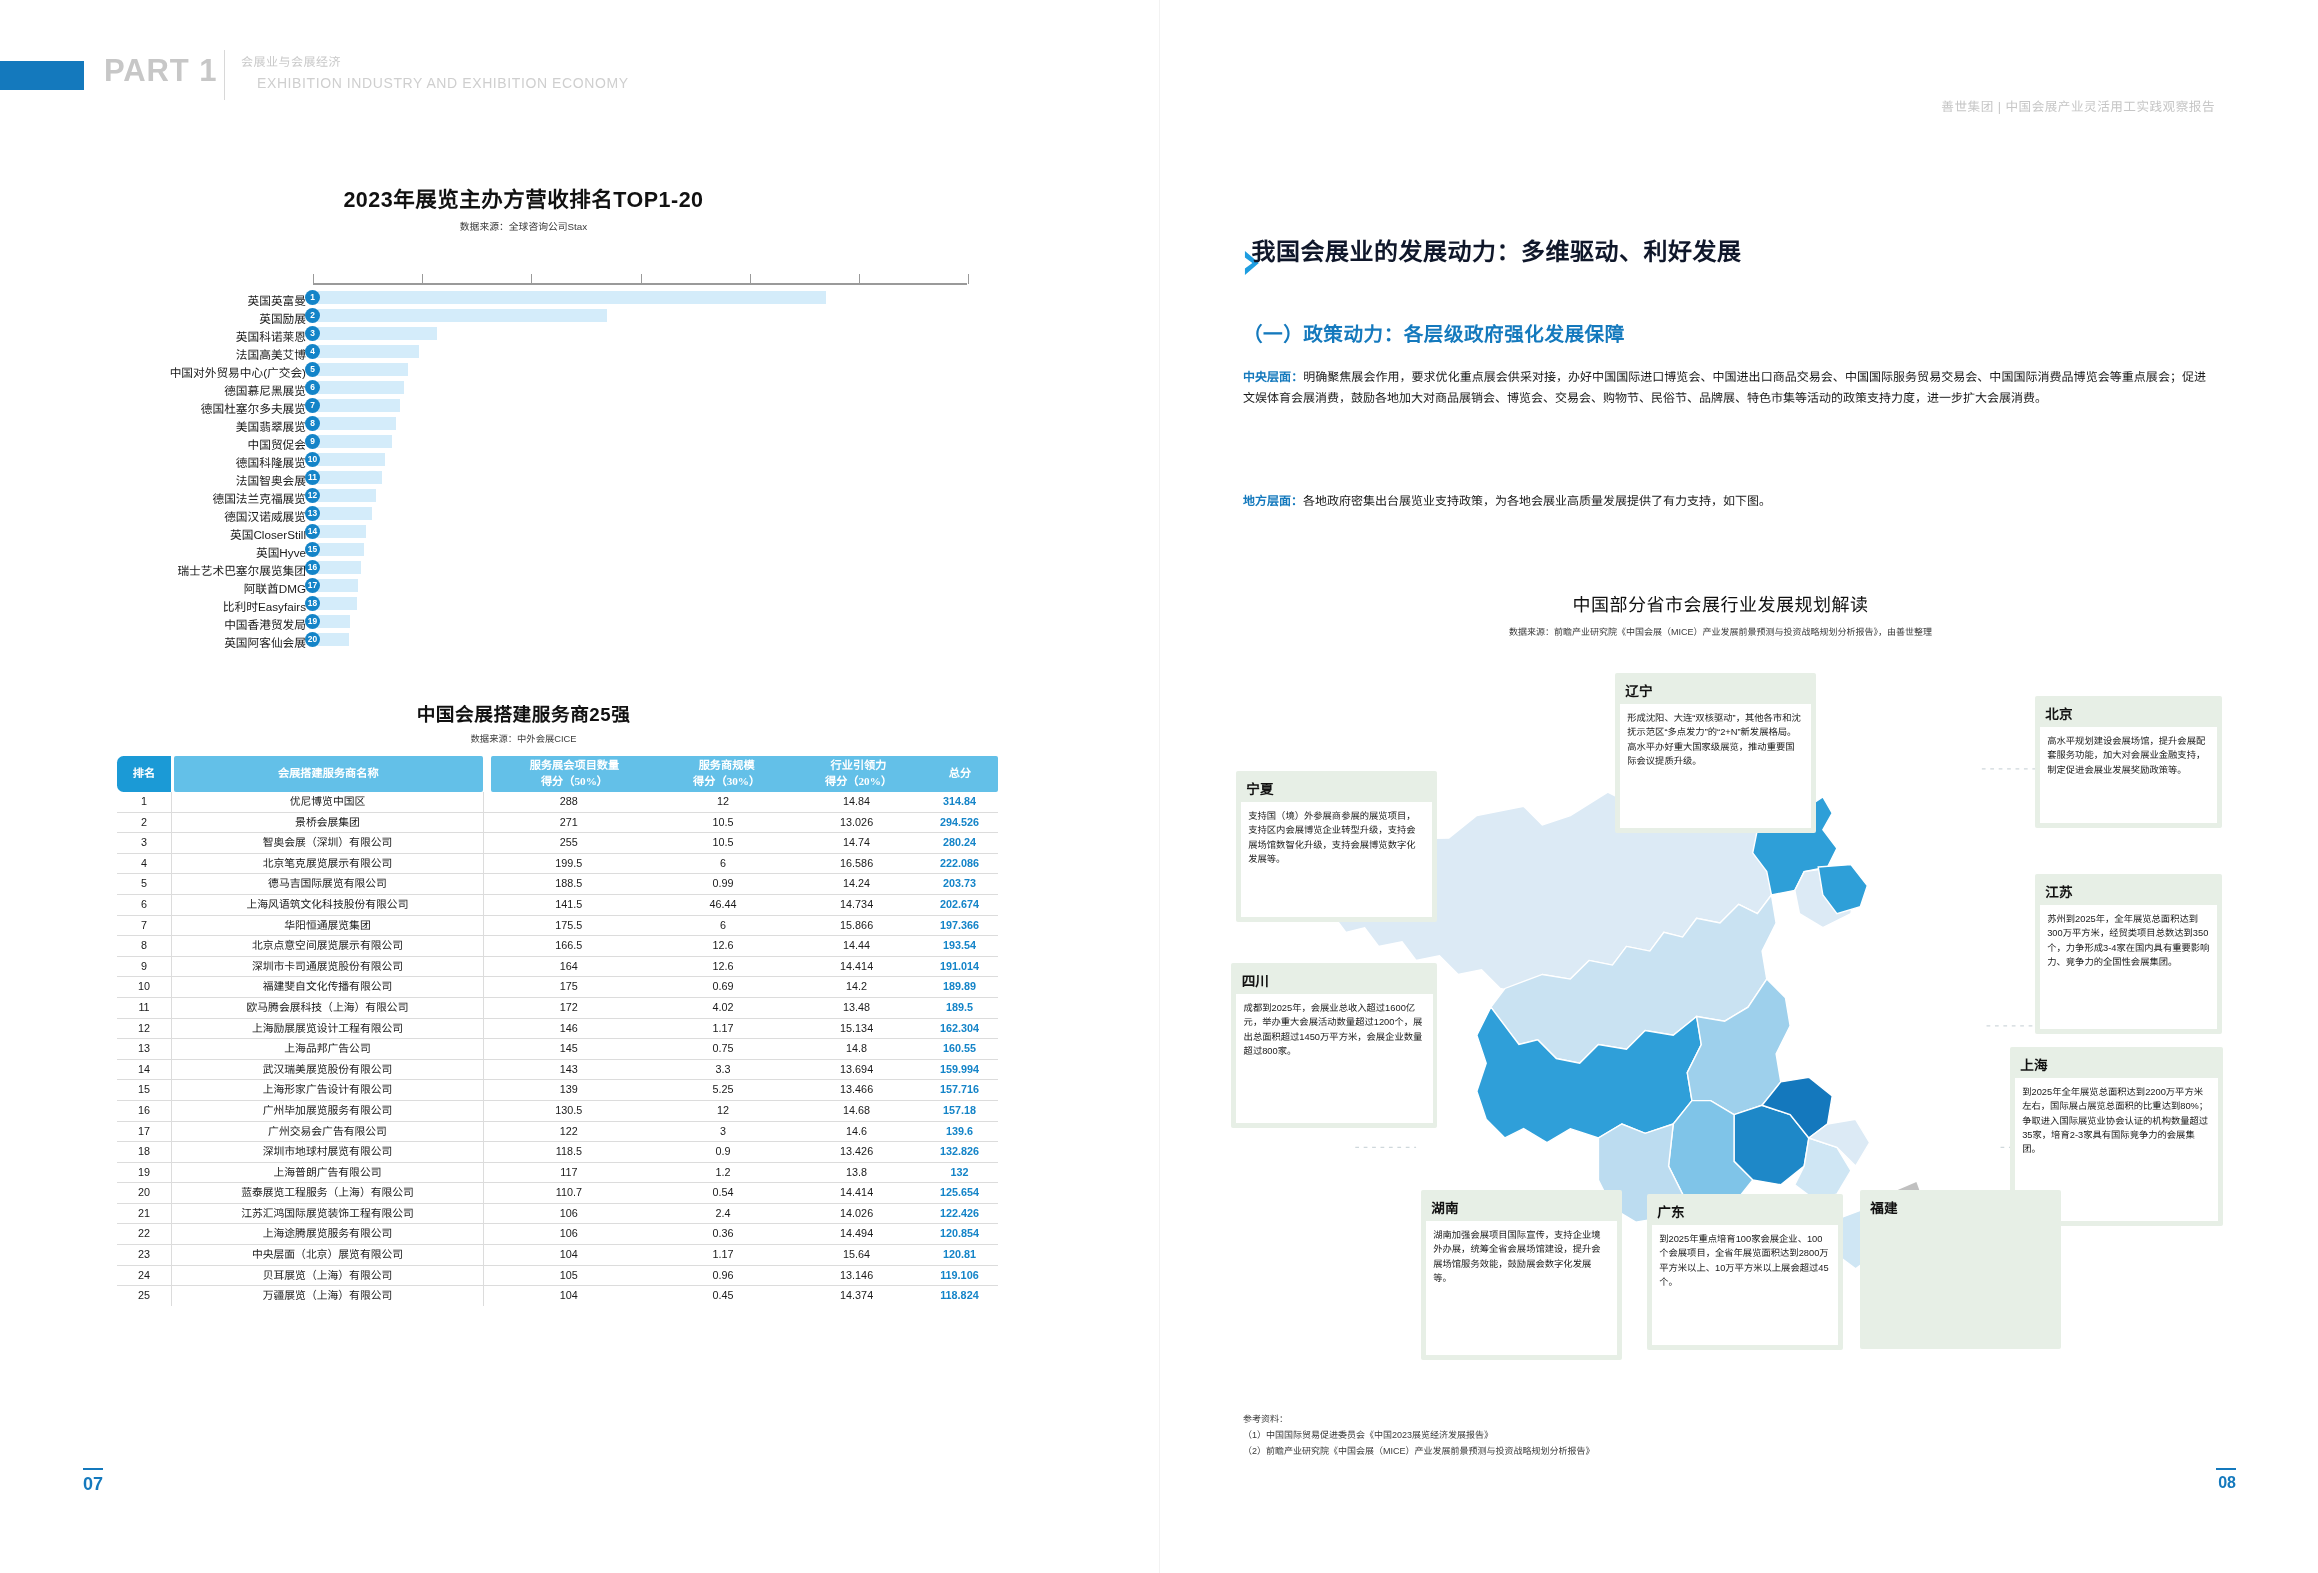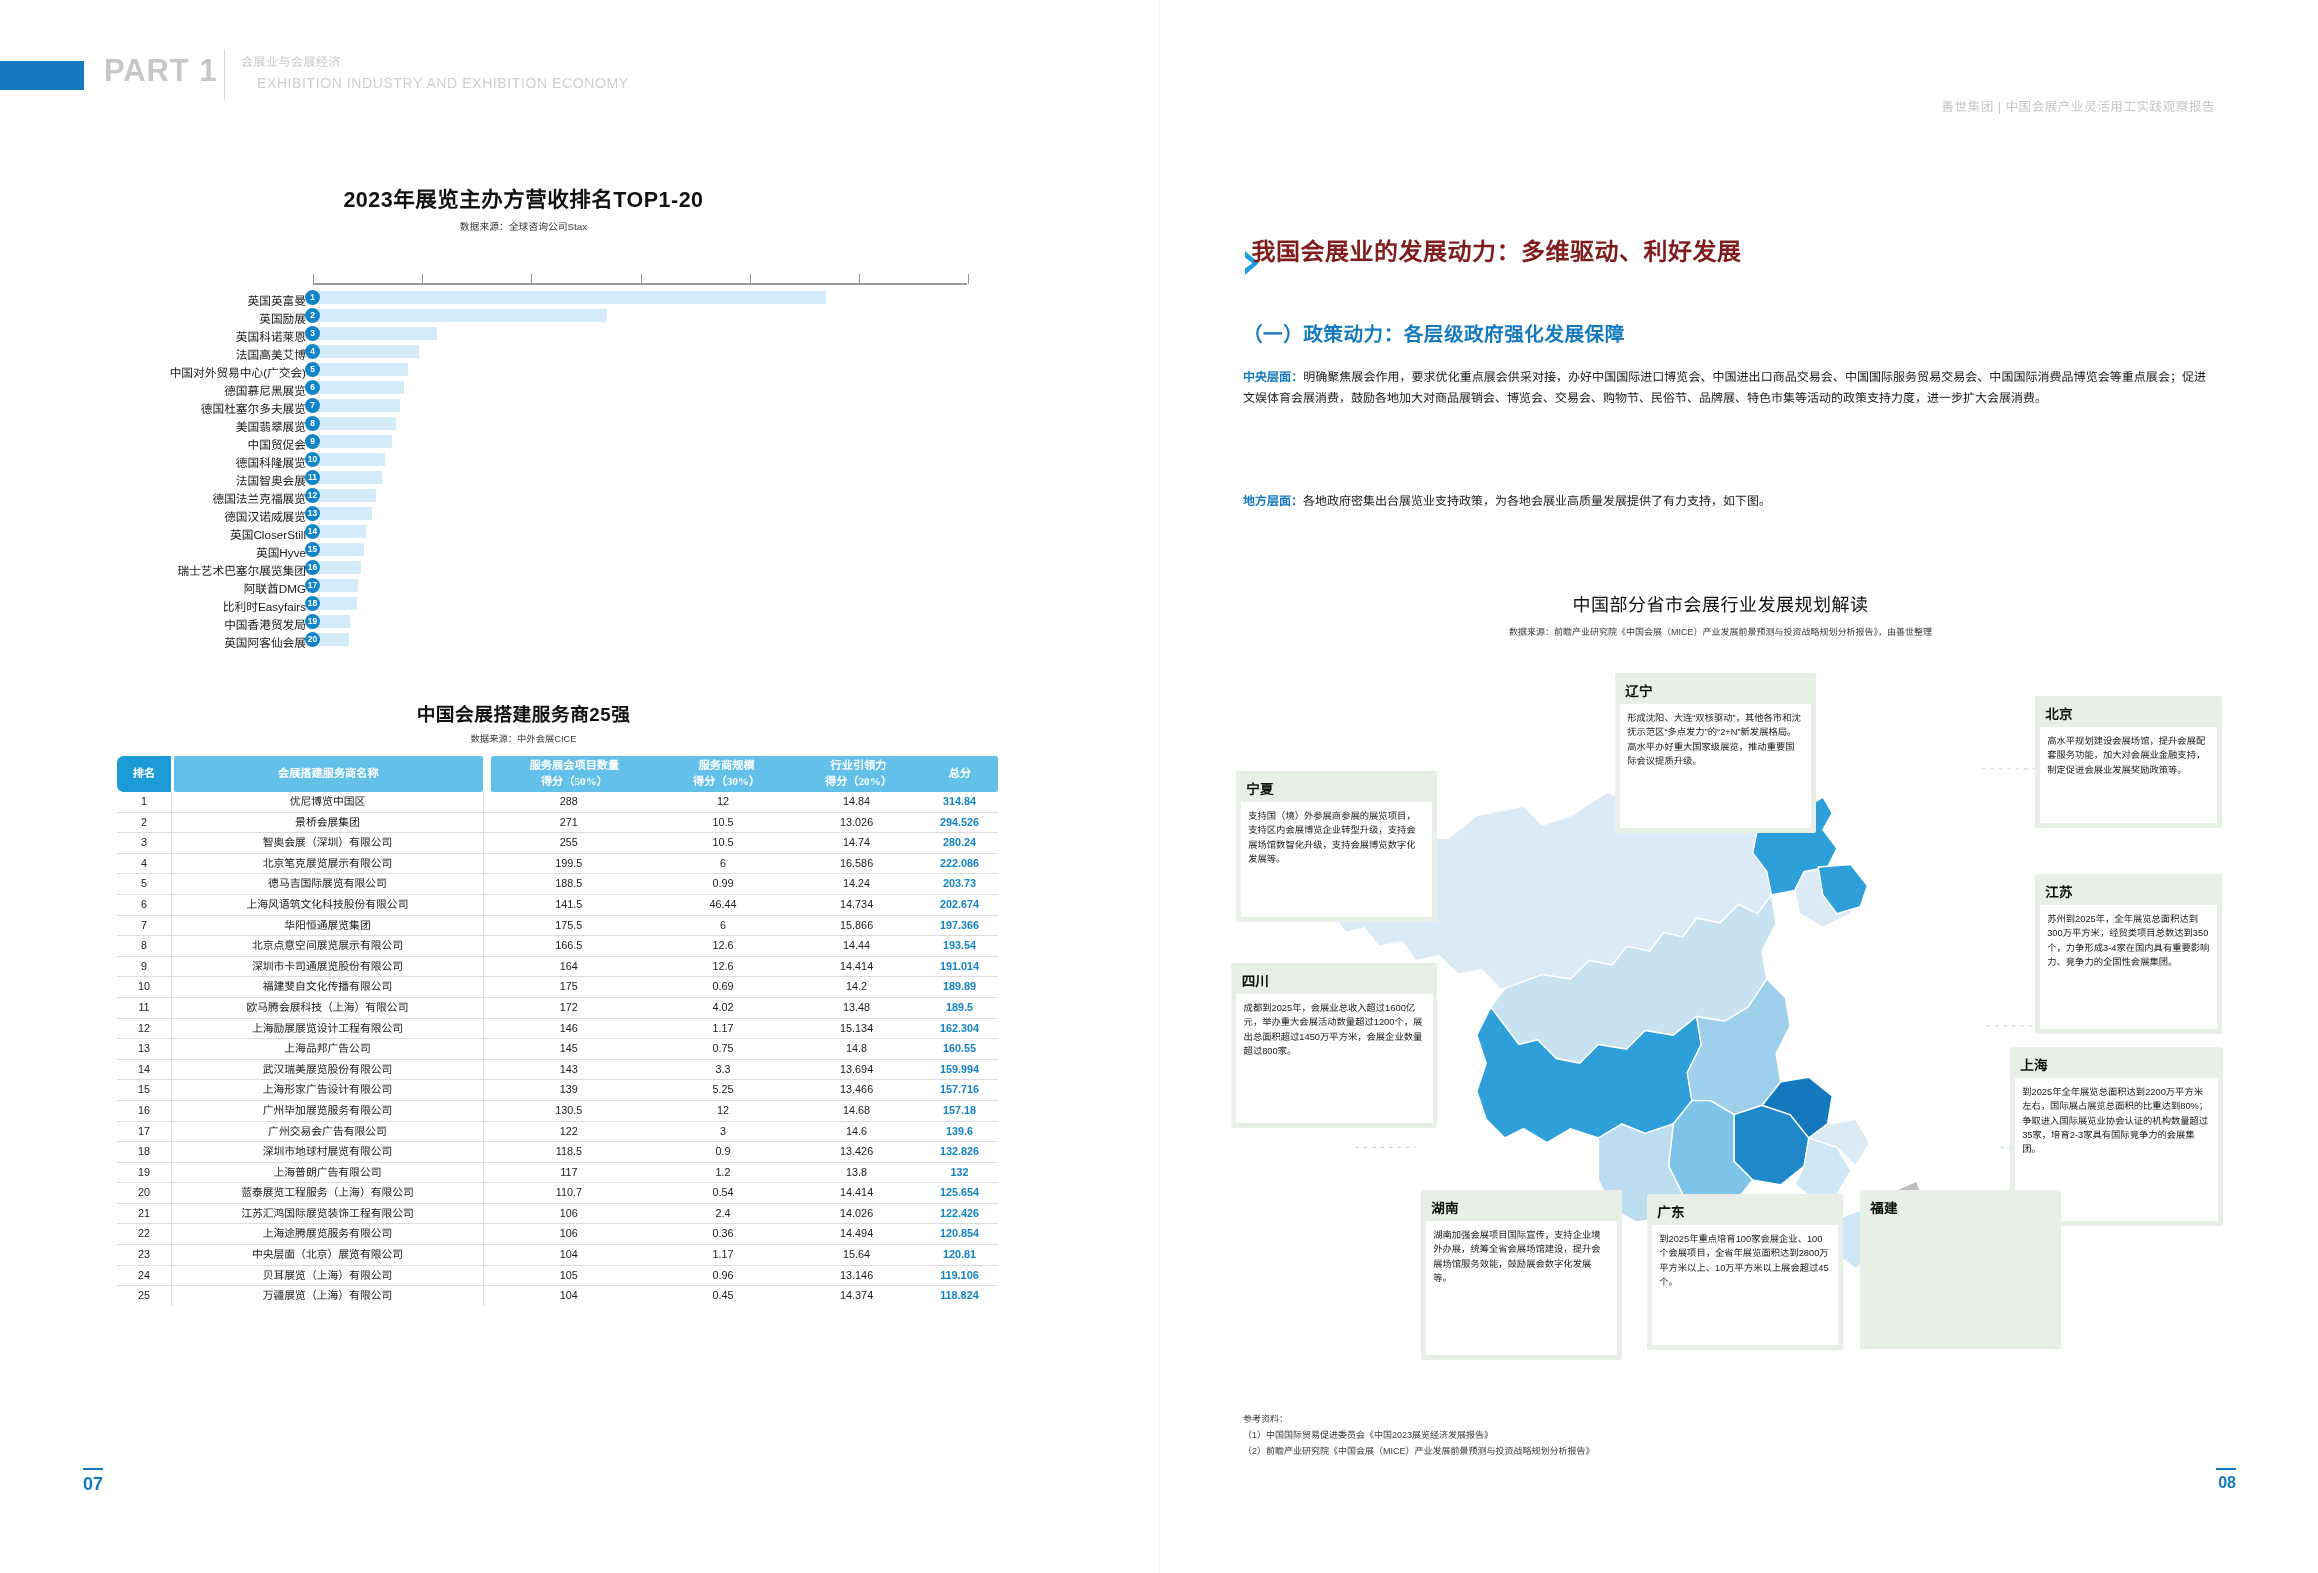--- a/index.html
+++ b/index.html
@@ -63,21 +63,21 @@
   .td-c4{width:15%;color:#1484c8;font-weight:bold;}
 
   .pg-rule-l{position:absolute;left:83px;top:1468px;width:19.6px;height:2.3px;background:#1479bd;}
   .pgnum-l{position:absolute;left:83px;top:1474px;font-size:18px;font-weight:bold;color:#1479bd;}
   .pg-rule-r{position:absolute;right:83px;top:1468px;width:19.6px;height:2.3px;background:#1479bd;}
   .pgnum-r{position:absolute;right:83px;top:1474px;font-size:16px;font-weight:bold;color:#1479bd;}
 
   
   .sec-h{position:absolute;left:1243px;top:232px;display:flex;align-items:center;}
   .sec-chevron{width:0;height:0;margin-right:8.4px;}
-  .sec-h-txt{font-size:24px;font-weight:bold;color:#7f1d1d;letter-spacing:0.5px;}
+  .sec-h-txt{font-size:24px;font-weight:bold;color:#0f172a;letter-spacing:0.5px;}
   .sub-h{position:absolute;left:1243px;top:318px;font-size:19.6px;font-weight:bold;color:#1479bd;letter-spacing:0.5px;}
 
   .para{position:absolute;left:1243px;width:963px;font-size:12px;line-height:1.72;color:#1a1a1a;text-align:justify;}
   .lead{color:#1479bd;font-weight:bold;}
 
   .map-title{position:absolute;left:1225px;top:590px;width:991px;text-align:center;font-size:18px;font-weight:normal;color:#111;letter-spacing:0.5px;}
   .map-sub{position:absolute;left:1225px;top:625px;width:991px;text-align:center;font-size:9px;color:#3b3b3b;}
 
   .map-area{position:absolute;left:1215px;top:652px;width:1010px;height:729px;}
 

